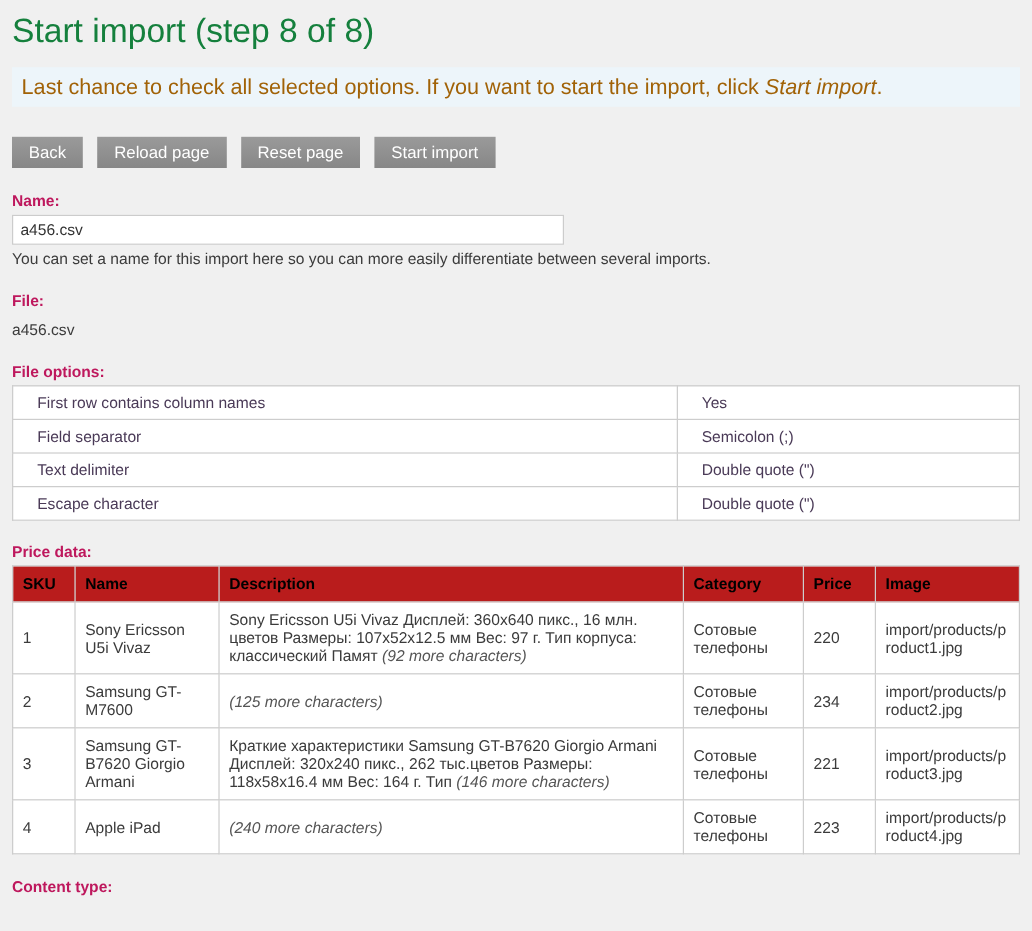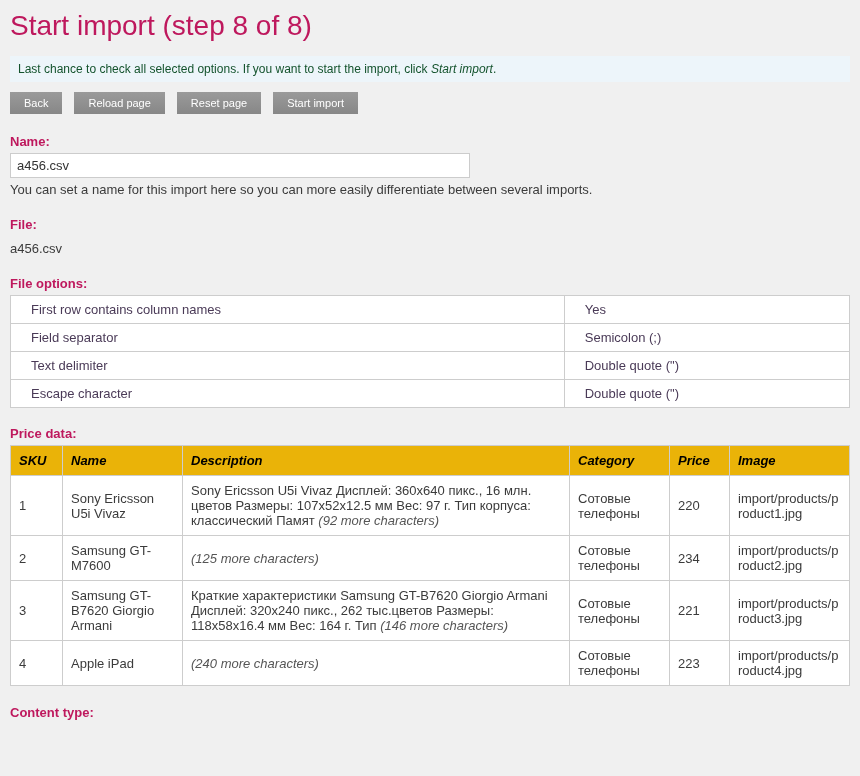--- a/index.html
+++ b/index.html
@@ -8,45 +8,45 @@
     padding: 10px 10px 10px 10px;
     font-family: "Helvetica Neue", Helvetica, Arial, sans-serif;
     font-size: 13px;
     color: #3b3b3b;
     background: #f0f0f0;
     width: 860px;
   }
   h1 {
     font-weight: normal;
     font-size: 28px;
-    color: #be185d;
+    color: #15803d;
     margin: 0 0 14px 0;
   }
   .info-banner {
     background: #edf5fa;
-    color: #14532d;
+    color: #a16207;
     padding: 6px 8px;
-    font-size: 12px;
-    margin-bottom: 10px;
+    font-size: 18px;
+    margin-bottom: 25px;
   }
   .info-banner em {
     font-style: italic;
   }
   .button-row {
     display: flex;
     gap: 12px;
     margin-bottom: 20px;
   }
   .btn {
     background: #8f8f8f;
     background: linear-gradient(to bottom, #9a9a9a, #878787);
     color: #fff;
     border: none;
     padding: 5px 14px;
-    font-size: 11px;
+    font-size: 14px;
     cursor: pointer;
     font-family: inherit;
     text-align: right;
   }
   .section-label {
     font-weight: bold;
     color: #be185d;
     margin-bottom: 4px;
     font-size: 13px;
   }
@@ -94,24 +94,23 @@
   }
   table.sample th, table.sample td {
     border: 1px solid #cdcdcd;
     padding: 7px 8px;
     text-align: left;
     font-size: 13px;
     vertical-align: middle;
     word-wrap: break-word;
   }
   table.sample th {
-    background: #eab308;
+    background: #b91c1c;
     color: #000;
     font-weight: bold;
-    font-style: italic;
   }
   table.sample td {
     background: #fff;
     color: #3b3b3b;
   }
   table.sample td em {
     font-style: italic;
     color: #555;
   }
   .col-sku { width: 52px; }

